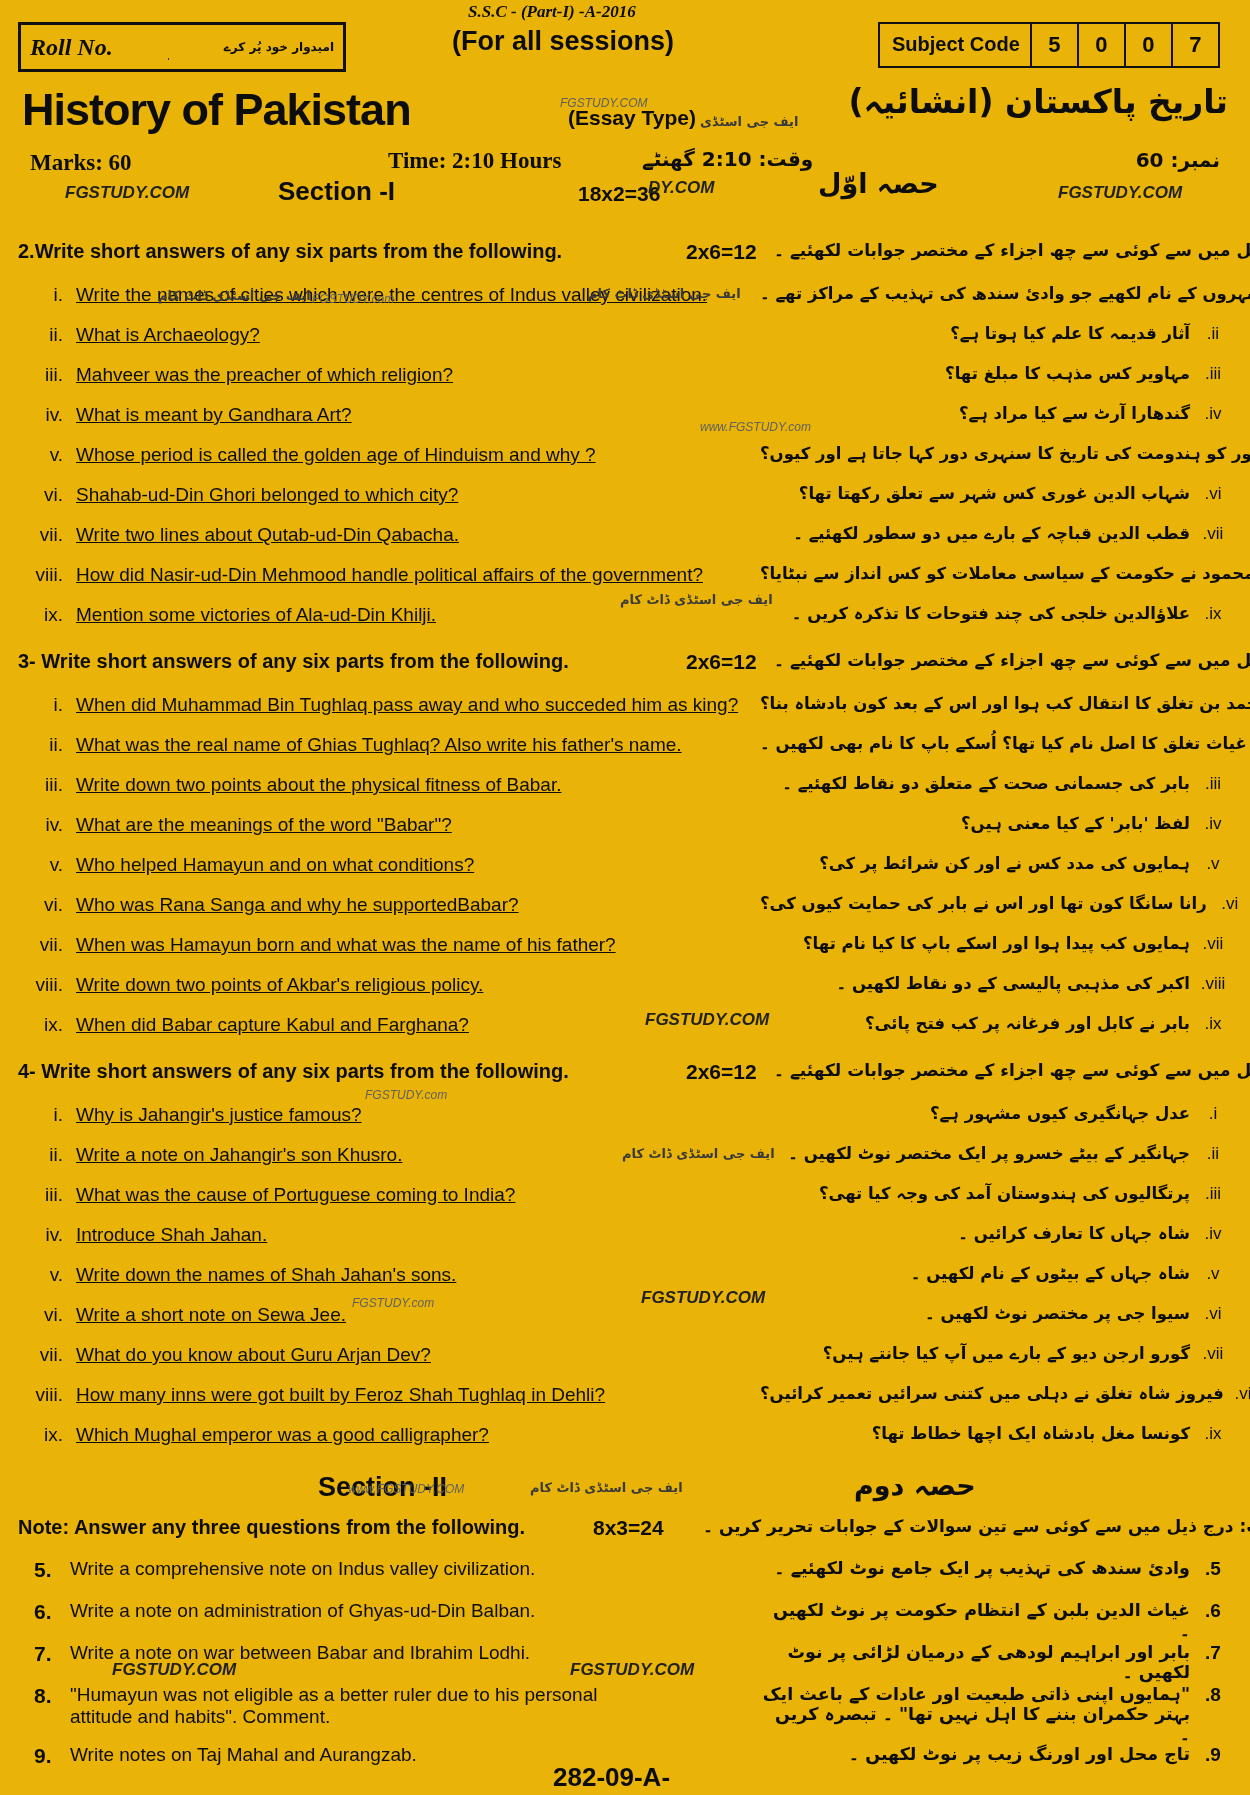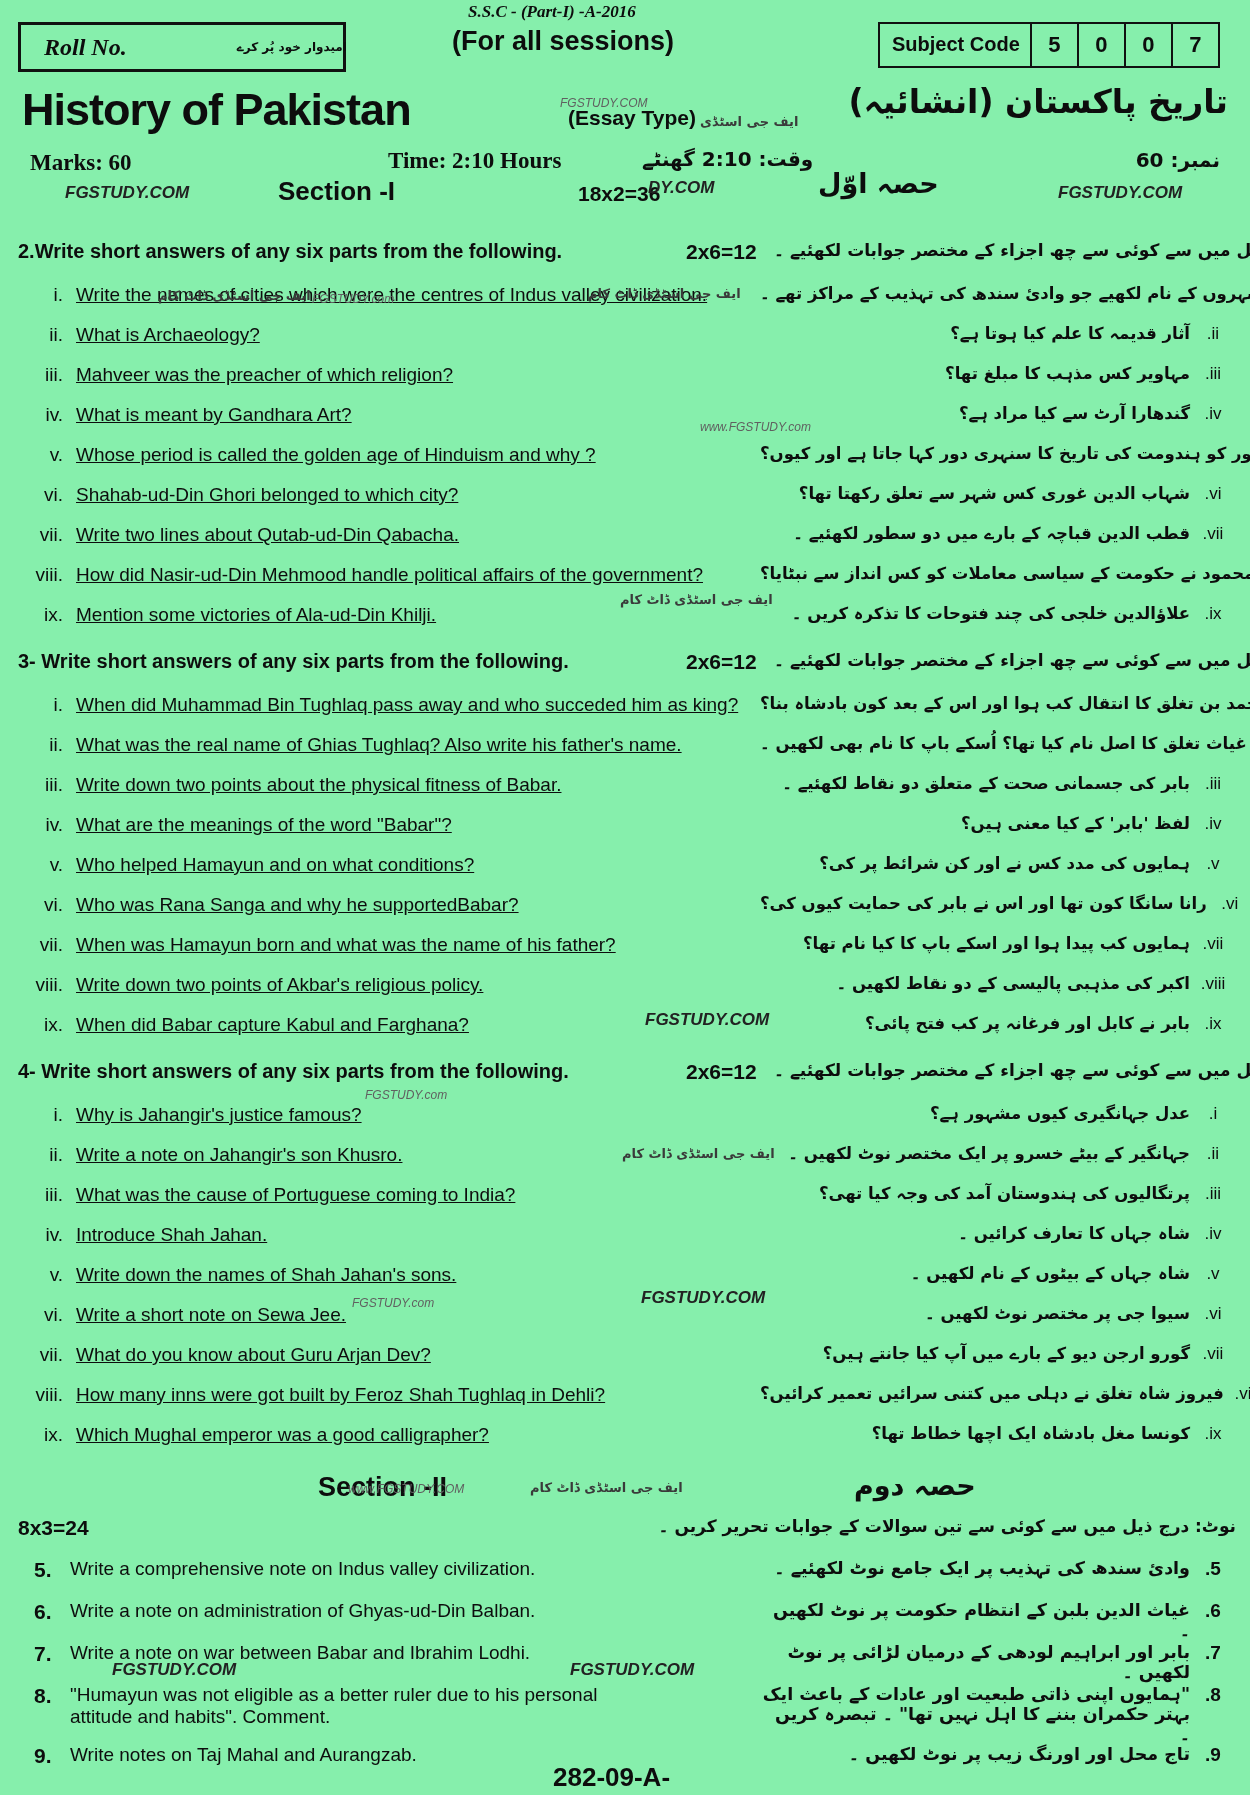--- a/index.html
+++ b/index.html
@@ -1,24 +1,24 @@
 <!DOCTYPE html>
 <html><head>
 <meta charset="utf-8">
 <style>
   * { margin:0; padding:0; box-sizing:border-box; }
   body { background:#e8e8e8; font-family:"Liberation Sans", sans-serif; }
-  .page { position:relative; width:1250px; height:1795px; background:#86efac; color:#0d0d0d; overflow:hidden; margin:0 auto; }
+  .page { position:relative; width:1250px; height:1795px; background:#eab308; color:#0d0d0d; overflow:hidden; margin:0 auto; }
   .abs { position:absolute; }
 
   
   .header { position:relative; height:240px; }
   .ssc { left:468px; top:2px; font:italic bold 17px "Liberation Serif", serif; }
   .sessions { left:452px; top:26px; font:bold 27px "Liberation Sans", sans-serif; }
-  .rollbox { left:18px; top:22px; width:328px; height:50px; border:3px solid #111; display:flex; align-items:center; padding:0 23px;gap:48px; }
+  .rollbox { left:18px; top:22px; width:328px; height:50px; border:3px solid #111; display:flex; align-items:center; padding:0 9px;gap:48px; }
   .roll-label { font:italic bold 24px "Liberation Serif", serif; white-space:nowrap; }
   .roll-line { flex:1; border-bottom:2px dashed #333; height:58%; margin:0 7px; }
   .roll-ur { font:bold 12px "DejaVu Sans", sans-serif; direction:rtl; white-space:nowrap; }
   .subjectbox { left:878px; top:22px; height:46px; display:flex; border:2px solid #111; align-items:stretch; }
   .subject-label { font:bold 20px "Liberation Sans", sans-serif; padding:9px 10px 0 12px; }
   .digit { width:47px; border-left:2px solid #111; text-align:center; font:bold 22px "Liberation Sans", sans-serif; padding-top:8px; }
   .title-en { left:22px; top:84px; font:bold 45px "Liberation Sans", sans-serif; letter-spacing:-1px; }
   .essay { left:568px; top:106px; font:bold 21px "Liberation Sans", sans-serif; }
   .title-ur { right:22px; top:82px; font:bold 33px "DejaVu Sans", sans-serif; direction:rtl; }
   .marks-en { left:30px; top:150px; font:bold 23px "Liberation Serif", serif; }
@@ -430,20 +430,21 @@
 </div>
   </div>
 </div>
 
   <div class="content">
     <div class="sec2-head">
       <div class="abs sec2-title">Section -II</div>
       <div class="abs sec2-title-ur">حصہ دوم</div>
     </div>
     <div class="noterow">
+      <span class="note-en">Note:  Answer any three questions from the following.</span>
       <span class="note-marks">8x3=24</span>
       <span class="note-ur">نوٹ: درج ذیل میں سے کوئی سے تین سوالات کے جوابات تحریر کریں ۔</span>
     </div>
     <div id="s2-questions">
   <div class="s2row">
     <div class="s2en">
       <span class="s2num">5.</span>
       <span class="s2text">Write a comprehensive note on Indus valley civilization.</span>
     </div>
     <div class="s2ur">

